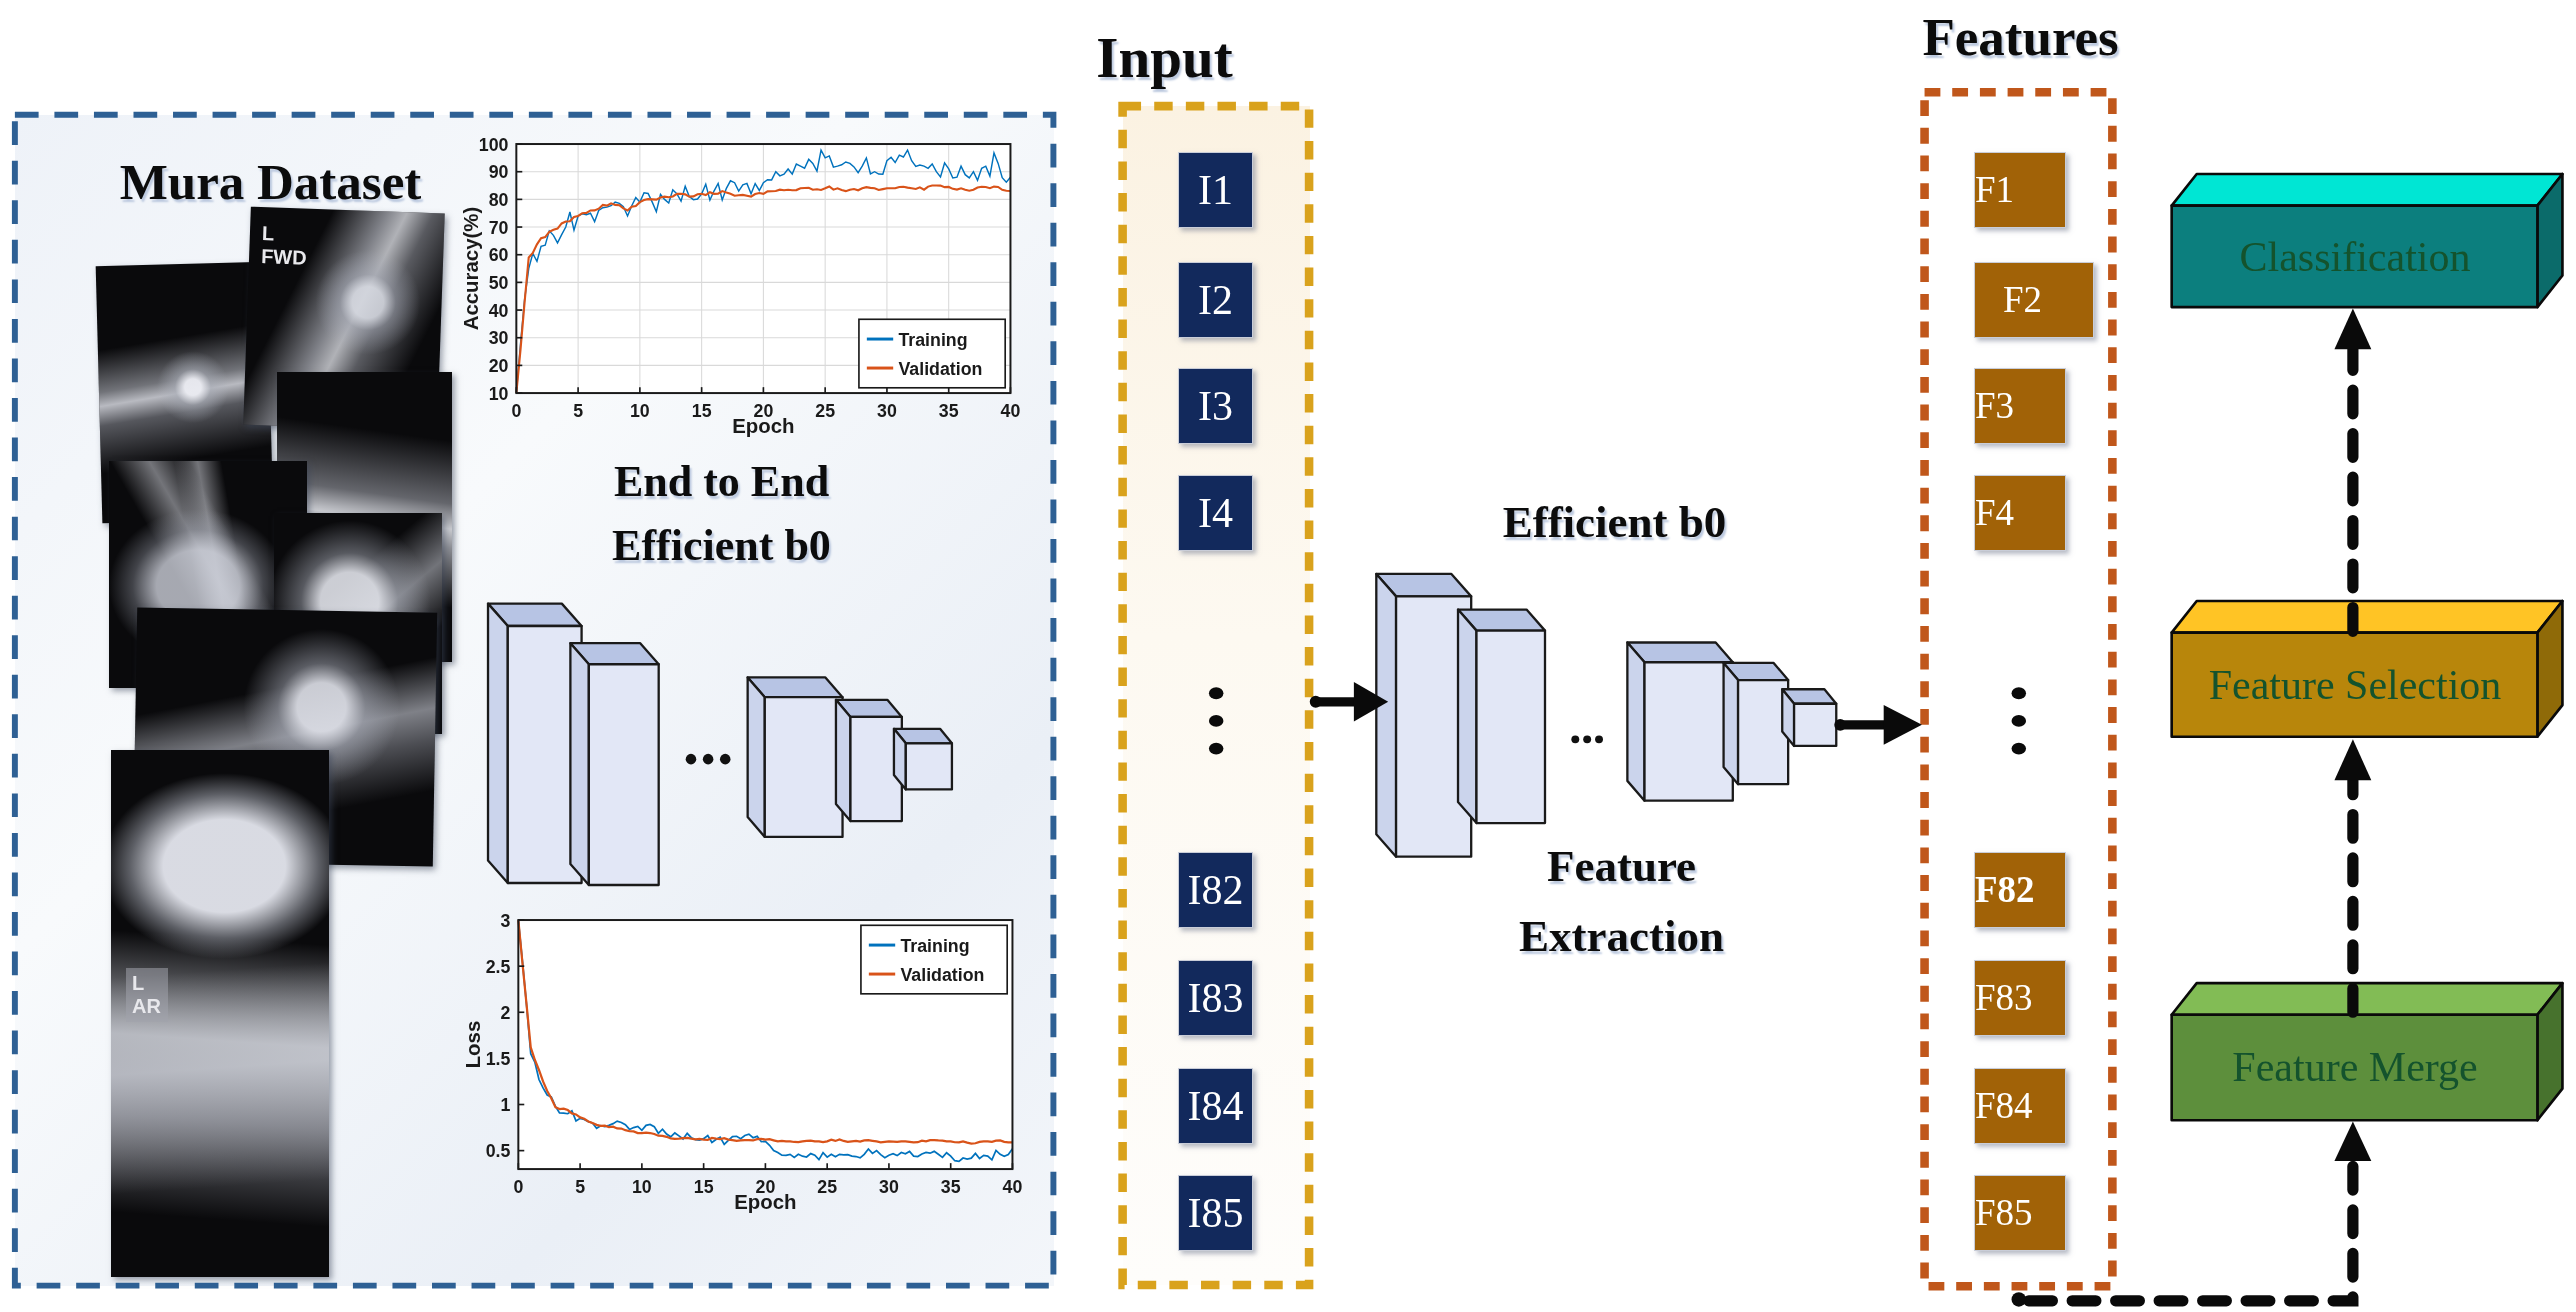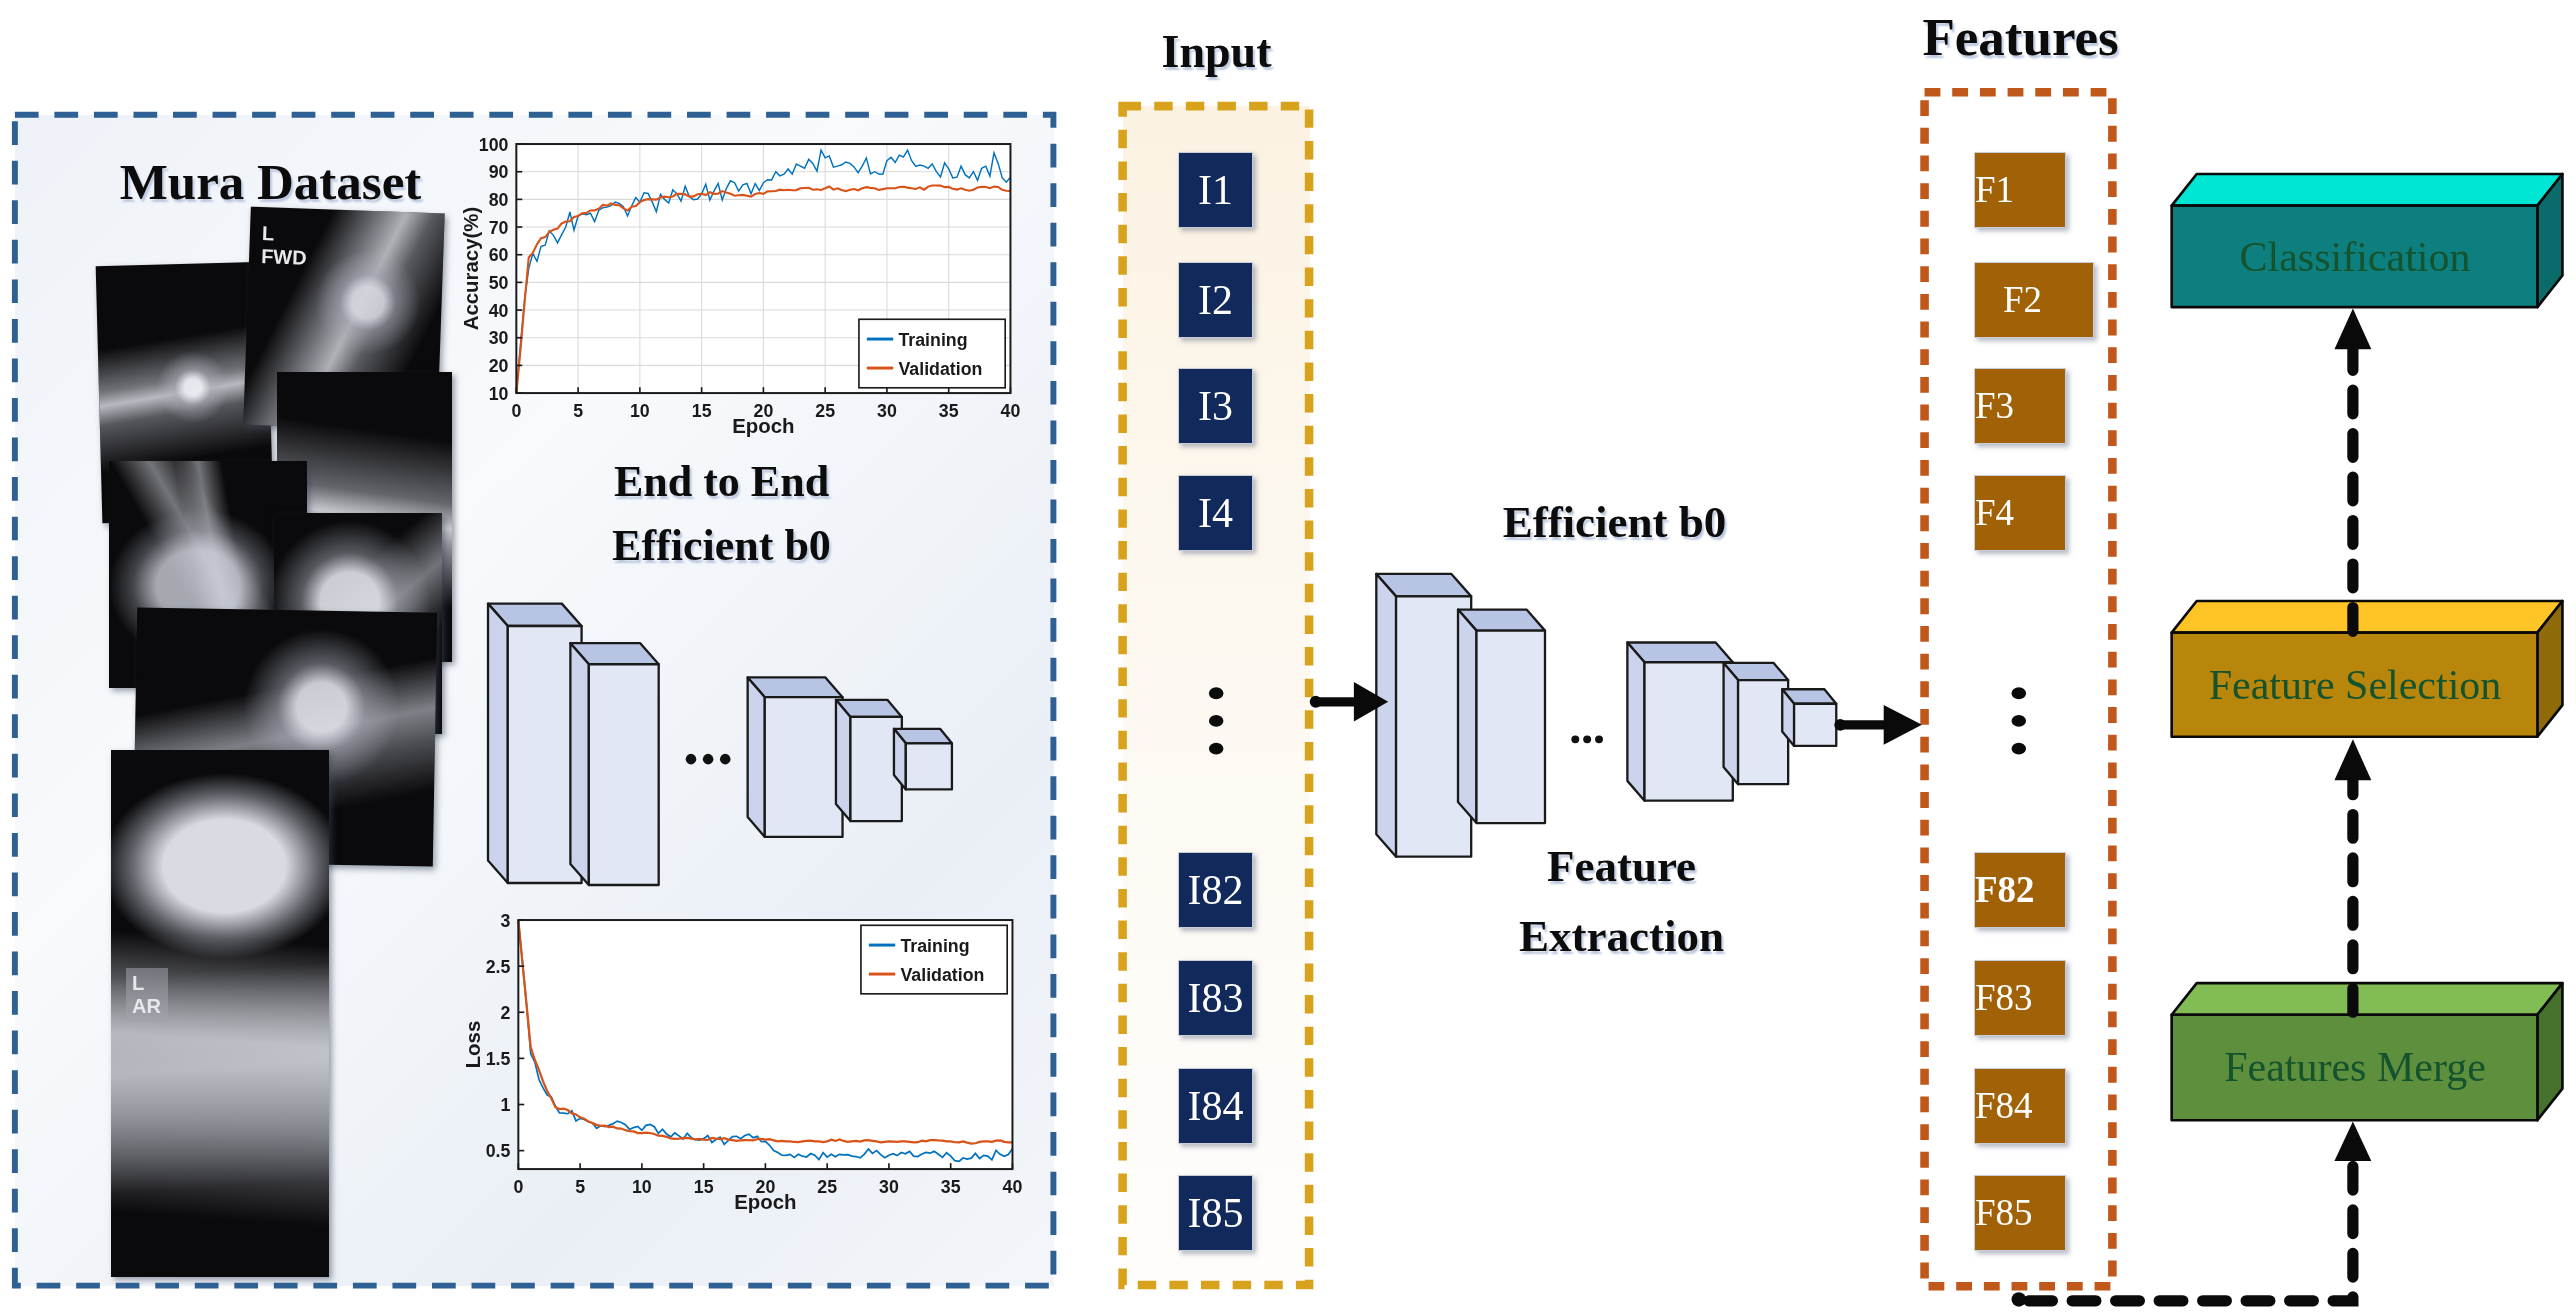--- a/index.html
+++ b/index.html
@@ -9,21 +9,21 @@
   
   .left-panel-bg{left:14.5px;top:115px;width:1039px;height:1171px;
      background:linear-gradient(135deg,#eef2f8 0%,#f8fafc 38%,#eaeff6 75%,#f3f6fa 100%);}
   .input-panel-bg{left:1123px;top:106px;width:187px;height:1179px;
      background:linear-gradient(180deg,#fbf2e2 0%,#fdf9f1 45%,#fefdfb 100%);}
   .features-panel-bg{left:1925px;top:92px;width:188px;height:1194px;background:#ffffff;}
   
   .title{color:#0c0c0c;font-weight:bold;text-align:center;
          text-shadow:2px 2.6px 2px #bcc9df;white-space:nowrap;}
   .t-mura{left:66px;top:153px;width:409px;font-size:51px;}
-  .t-input{left:1121px;top:25px;width:191px;font-size:46px;}
+  .t-input{left:1069px;top:25px;width:191px;font-size:57px;}
   .t-features{left:1892px;top:6.6px;width:257px;font-size:53px;}
   .t-effb0{left:1430px;top:496px;width:369px;font-size:45px;}
   .t-e2e{left:547px;top:450px;width:349px;font-size:44px;line-height:1.45;}
   .t-fext{left:1437px;top:832px;width:369px;font-size:45px;line-height:1.55;}
   
   .xray{position:absolute;background-color:#0a0a0c;box-shadow:2.6px 3.3px 6px rgba(60,70,90,.5);}
   .xray .mark{position:absolute;color:#e8e8ec;font-size:20px;font-weight:bold;
               font-family:"Liberation Sans",sans-serif;white-space:pre-line;}
   
   .iobox{position:absolute;width:73px;height:74px;background:#12295c;
@@ -351,16 +351,16 @@
       <path d="M3078,1974 L3570,1974 L3570,1762"></path>
     </g>
     <polygon points="3542,530 3598,530 3570,468" fill="#0a0a0a"></polygon>
     <polygon points="3542,1184 3598,1184 3570,1122" fill="#0a0a0a"></polygon>
     <polygon points="3542,1762 3598,1762 3570,1702" fill="#0a0a0a"></polygon>
     <circle cx="3063" cy="1972" r="11" fill="#0a0a0a"></circle>
   </svg>
 
   <div class="pipelabel" style="top:206px;height:102px;line-height:102px;">Classification</div>
   <div class="pipelabel" style="top:633px;height:104px;line-height:104px;">Feature Selection</div>
-  <div class="pipelabel" style="top:1015px;height:105px;line-height:105px;">Features Merge</div>
+  <div class="pipelabel" style="top:1015px;height:105px;line-height:105px;">Feature Merge</div>
 
 </div>
 
 
 </body></html>

